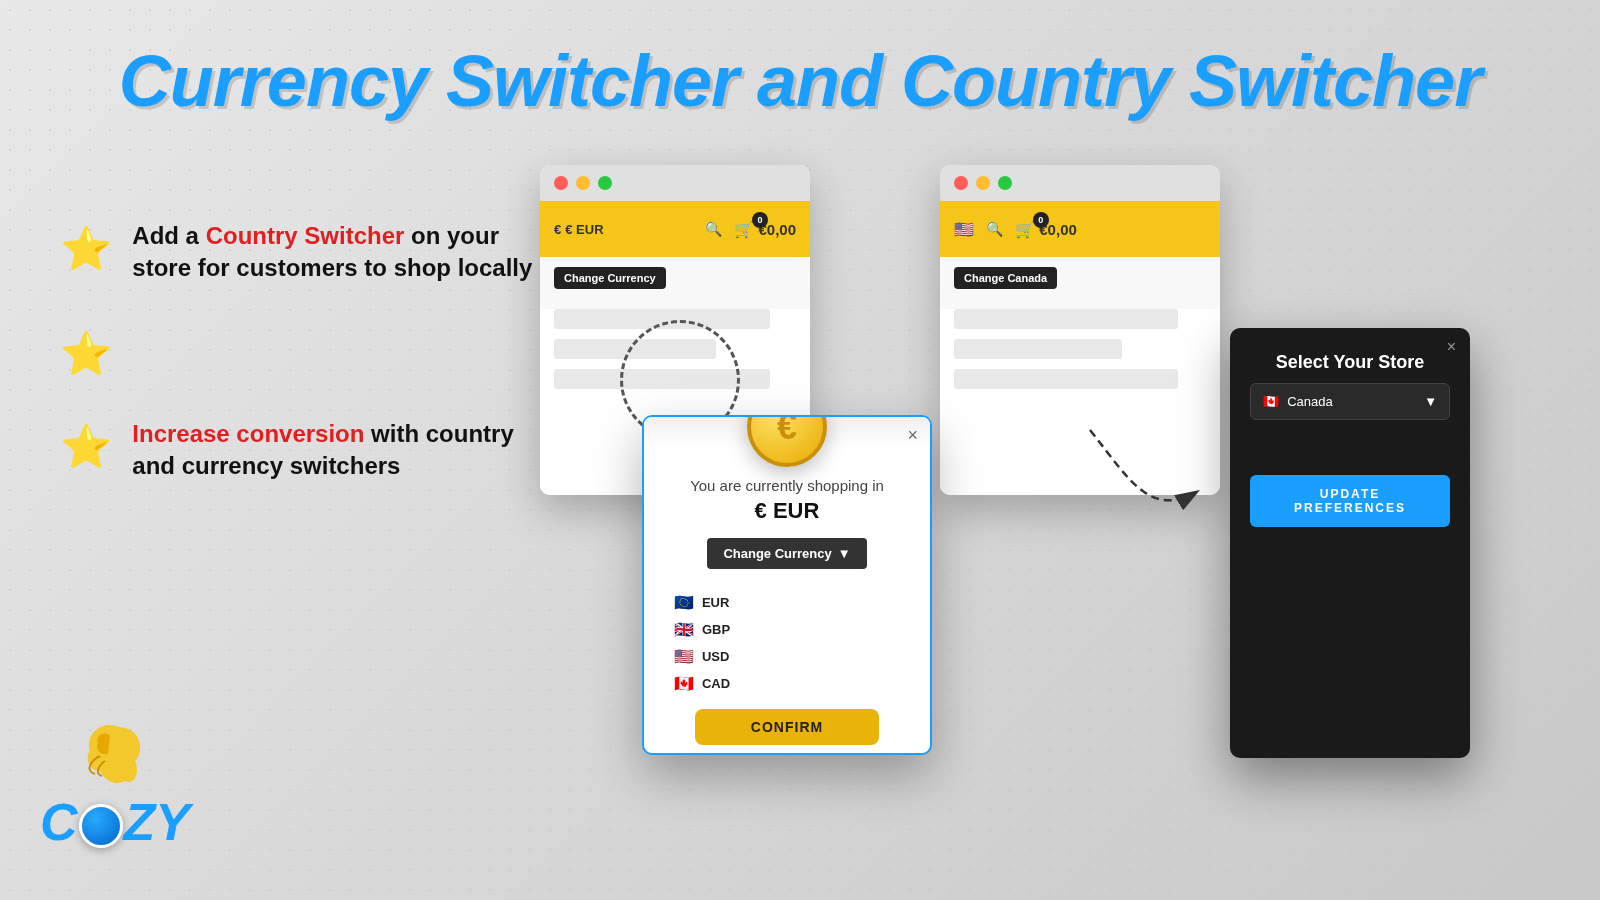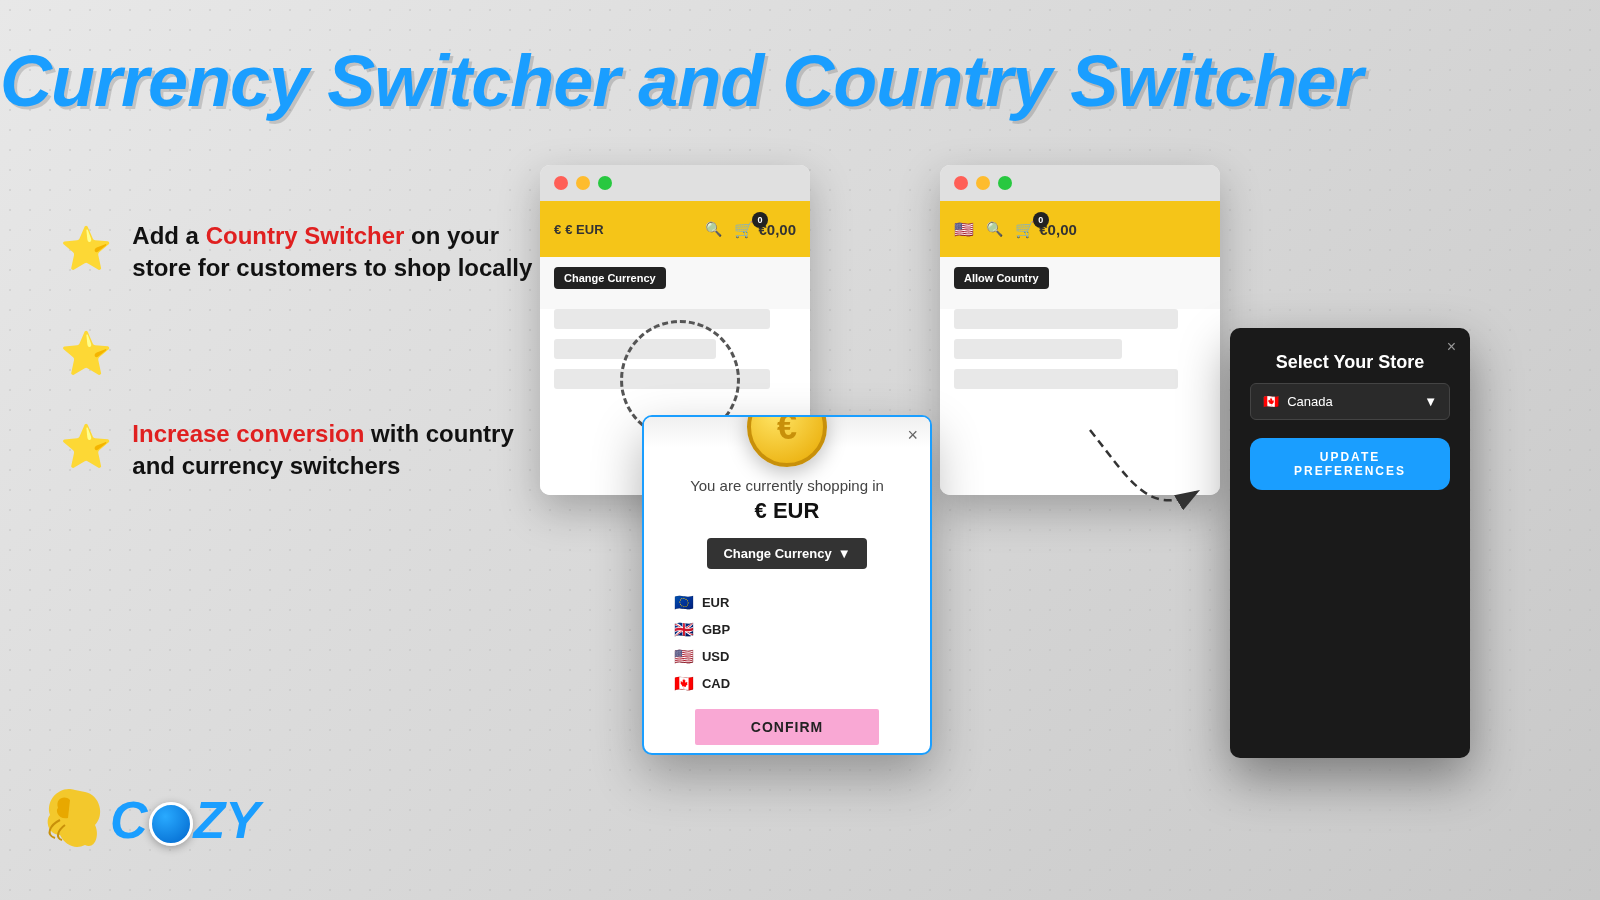--- a/index.html
+++ b/index.html
@@ -19,21 +19,22 @@
       position: absolute;
       top: 0; left: 0; right: 0; bottom: 0;
       background-image: radial-gradient(circle, #bbb 1px, transparent 1px);
       background-size: 20px 20px;
       opacity: 0.4;
       pointer-events: none;
     }
 
     
     .header {
-      padding: 40px 0 30px;
+      text-align: center;
+      padding: 40px 8px 30px;
       position: relative;
       z-index: 10;
     }
 
     .header-title {
       font-size: 72px;
       font-weight: 900;
       color: #1a9eff;
       text-shadow: 3px 3px 0px rgba(0,0,0,0.15);
       letter-spacing: -1px;
@@ -69,26 +70,27 @@
       line-height: 1.35;
     }
 
     .feature-text .highlight-red {
       color: #e02020;
     }
 
     
     .cozy-logo {
       position: absolute;
-      bottom: 40px;
+      bottom: 52px;
       left: 40px;
       z-index: 10;
       display: flex;
       align-items: center;
       gap: 0;
+      flex-direction: column;
     }
 
     
     .browser-window {
       position: absolute;
       border-radius: 10px;
       overflow: hidden;
       box-shadow: 0 15px 40px rgba(0,0,0,0.25);
       background: #f5f5f5;
     }
@@ -319,27 +321,27 @@
       font-size: 13px;
       font-weight: 600;
       color: #222;
     }
 
     .flag-emoji {
       font-size: 16px;
     }
 
     .confirm-btn {
-      background: #f9a8d4;
+      background: #eab308;
       color: #222;
       font-size: 14px;
       font-weight: 800;
       padding: 10px 56px;
       border: none;
-      border-radius: 2px;
+      border-radius: 8px;
       cursor: pointer;
       letter-spacing: 1px;
     }
 
     
     .store-modal {
       position: absolute;
       right: 130px;
       top: 328px;
       width: 240px;
@@ -409,24 +411,25 @@
     }
 
     .update-btn {
       width: 100%;
       background: #1a9eff;
       color: white;
       font-size: 12px;
       font-weight: 800;
       padding: 12px;
       border: none;
-      border-radius: 12px;
+      border-radius: 6px;
       cursor: pointer;
       letter-spacing: 2px;
       text-align: center;
+      margin-top: 37px;
     }
 
     .dashed-circle-1 {
       position: absolute;
       left: 620px;
       top: 320px;
       width: 120px;
       height: 120px;
       border: 3px dashed #555;
       border-radius: 50%;
@@ -524,21 +527,21 @@
       <span>🇺🇸</span>
       <span class="search-icon-nav">🔍</span>
       <div class="cart-container">
         <span class="cart-badge">0</span>
         <span>🛒</span>
         <span class="cart-amount">€0,00</span>
       </div>
     </div>
   </div>
   <div class="browser-content">
-    <div class="change-country-btn">Allow Country</div>
+    <div class="change-country-btn">Change Canada</div>
     <div class="browser-page-content">
       <div class="page-strip page-strip-medium"></div>
       <div class="page-strip page-strip-short"></div>
       <div class="page-strip page-strip-medium"></div>
     </div>
   </div>
 </div>
 
 <div class="dashed-circle-1"></div>
 

